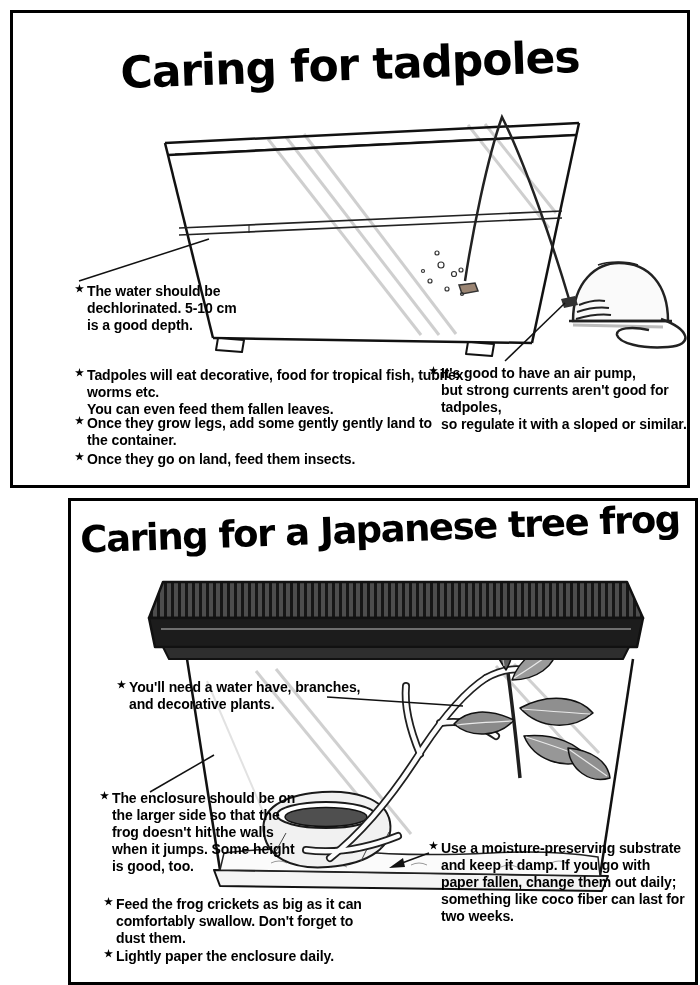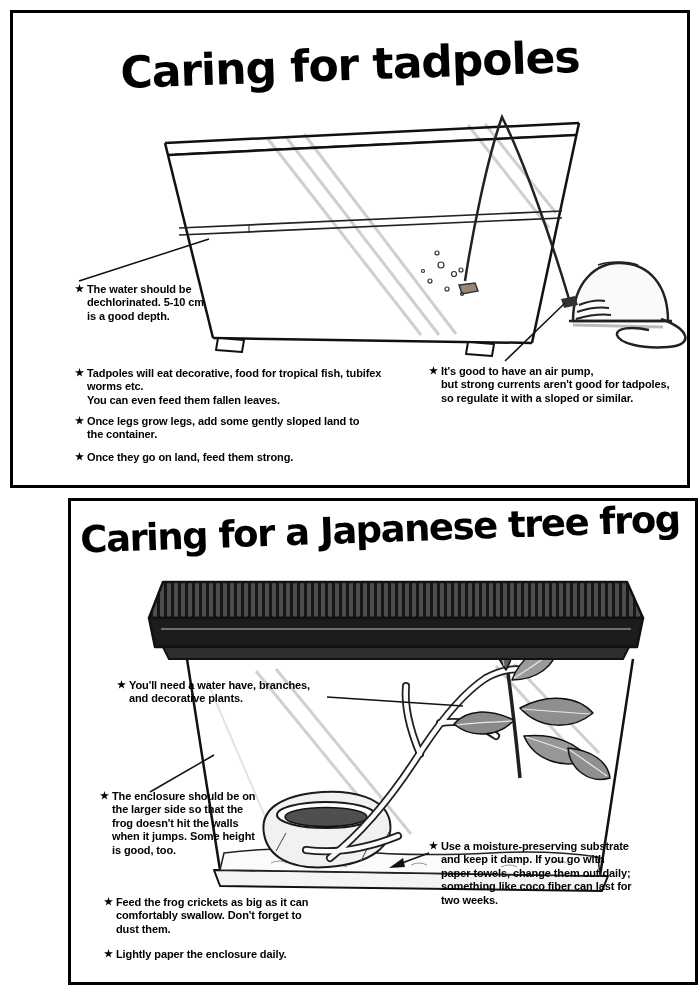--- a/index.html
+++ b/index.html
@@ -8,21 +8,21 @@
   .panel{position:absolute;background:#fff;border:3px solid #000;box-sizing:border-box;}
   .panel-1{left:10px;top:10px;width:680px;height:478px;}
   .panel-2{left:68px;top:498px;width:630px;height:487px;}
   .illus{position:absolute;inset:0;width:100%;height:100%;}
   .title{position:absolute;margin:0;font-family:"DejaVu Sans",sans-serif;font-weight:bold;
          color:#000;white-space:nowrap;text-align:center;line-height:1;}
   .title-1{left:0;right:0;top:30px;font-size:44px;letter-spacing:-1px;transform:rotate(-2deg);}
   .title-2{left:-6px;right:0;top:10px;font-size:37px;letter-spacing:-1.5px;transform:rotate(-2deg);}
   .ann{position:absolute;display:flex;gap:3px;align-items:flex-start;}
   .star{font-size:10px;line-height:1.25;flex:none;font-weight:bold;}
-  .ann-text{font-size:11px;font-weight:bold;line-height:1.22;white-space:pre-line;
+  .ann-text{font-size:14px;font-weight:bold;line-height:1.22;white-space:pre-line;
             letter-spacing:-0.1px;}
 </style>
 </head>
 <body>
 
 <div class="page">
 
   <section class="panel panel-1">
 
     <svg class="illus" viewBox="0 0 674 472" preserveAspectRatio="none">
@@ -102,27 +102,27 @@
 
     <div class="ann" style="left:62px;top:354px">
       <span class="star">★</span>
       <div class="ann-text">Tadpoles will eat decorative, food for tropical fish, tubifex
 worms etc.
 You can even feed them fallen leaves.</div>
     </div>
 
     <div class="ann" style="left:62px;top:402px">
       <span class="star">★</span>
-      <div class="ann-text">Once legs grow legs, add some gently sloped land to
+      <div class="ann-text">Once they grow legs, add some gently gently land to
 the container.</div>
     </div>
 
     <div class="ann" style="left:62px;top:438px">
       <span class="star">★</span>
-      <div class="ann-text">Once they go on land, feed them strong.</div>
+      <div class="ann-text">Once they go on land, feed them insects.</div>
     </div>
 
     <div class="ann" style="left:416px;top:352px">
       <span class="star">★</span>
       <div class="ann-text">It's good to have an air pump,
 but strong currents aren't good for tadpoles,
 so regulate it with a sloped or similar.</div>
     </div>
   </section>
 
@@ -236,21 +236,21 @@
 the larger side so that the
 frog doesn't hit the walls
 when it jumps. Some height
 is good, too.</div>
     </div>
 
     <div class="ann" style="left:358px;top:339px">
       <span class="star">★</span>
       <div class="ann-text">Use a moisture-preserving substrate
 and keep it damp. If you go with
-paper towels, change them out daily;
+paper fallen, change them out daily;
 something like coco fiber can last for
 two weeks.</div>
     </div>
 
     <div class="ann" style="left:33px;top:395px">
       <span class="star">★</span>
       <div class="ann-text">Feed the frog crickets as big as it can
 comfortably swallow. Don't forget to
 dust them.</div>
     </div>

